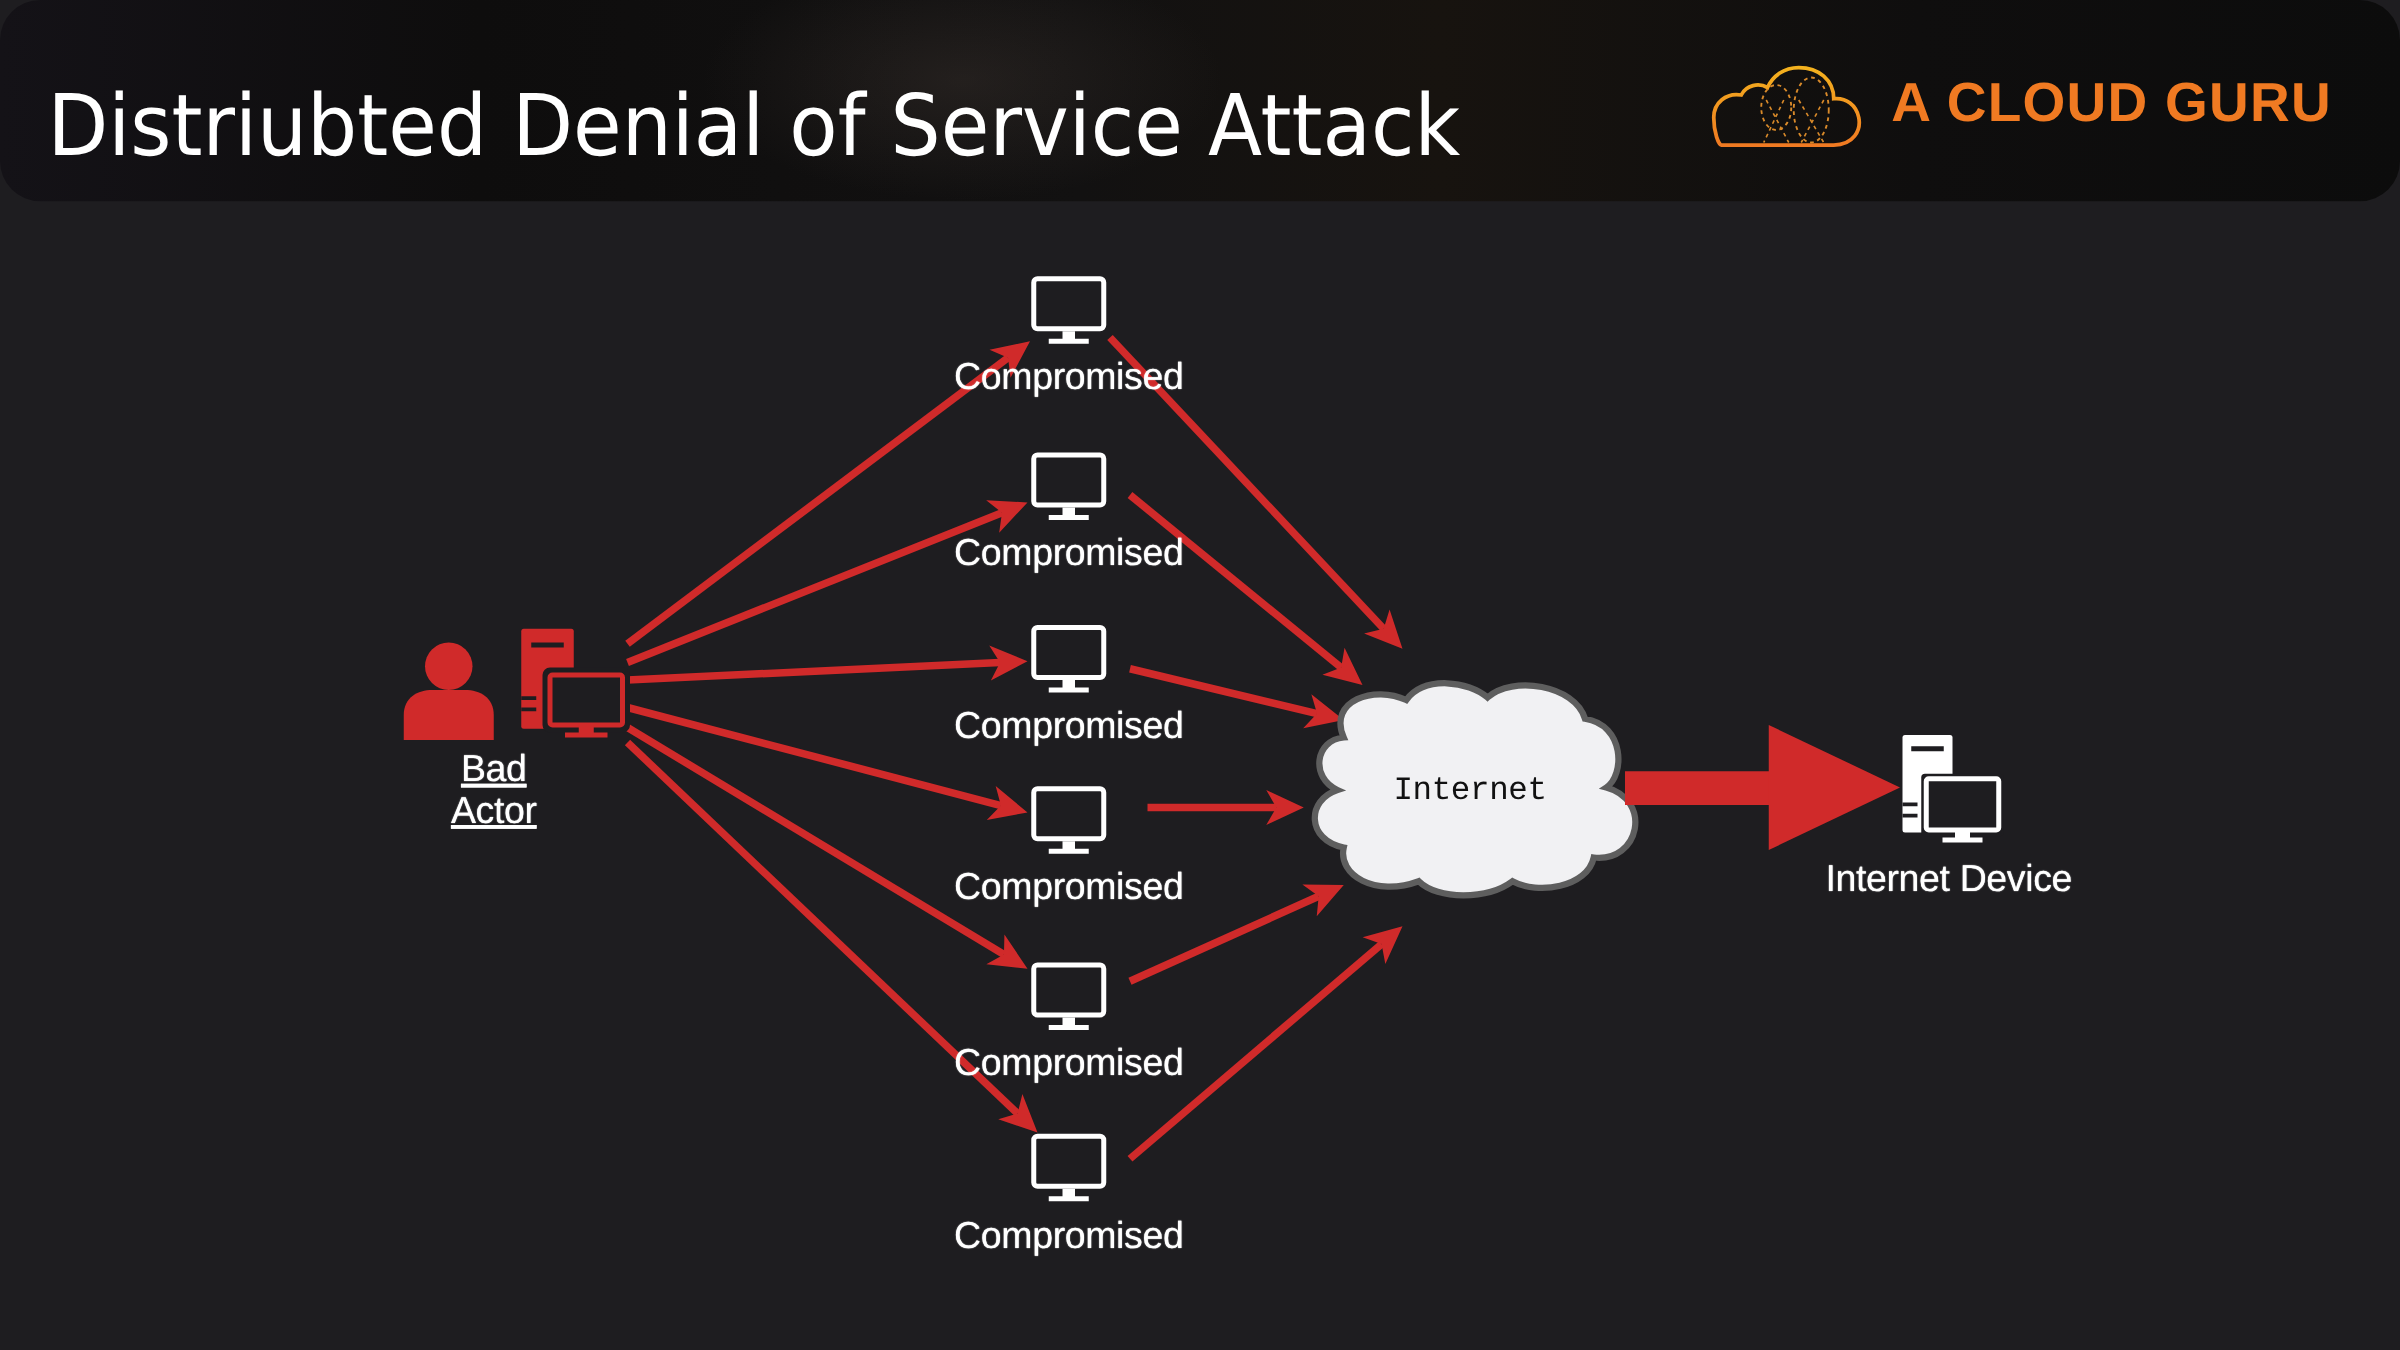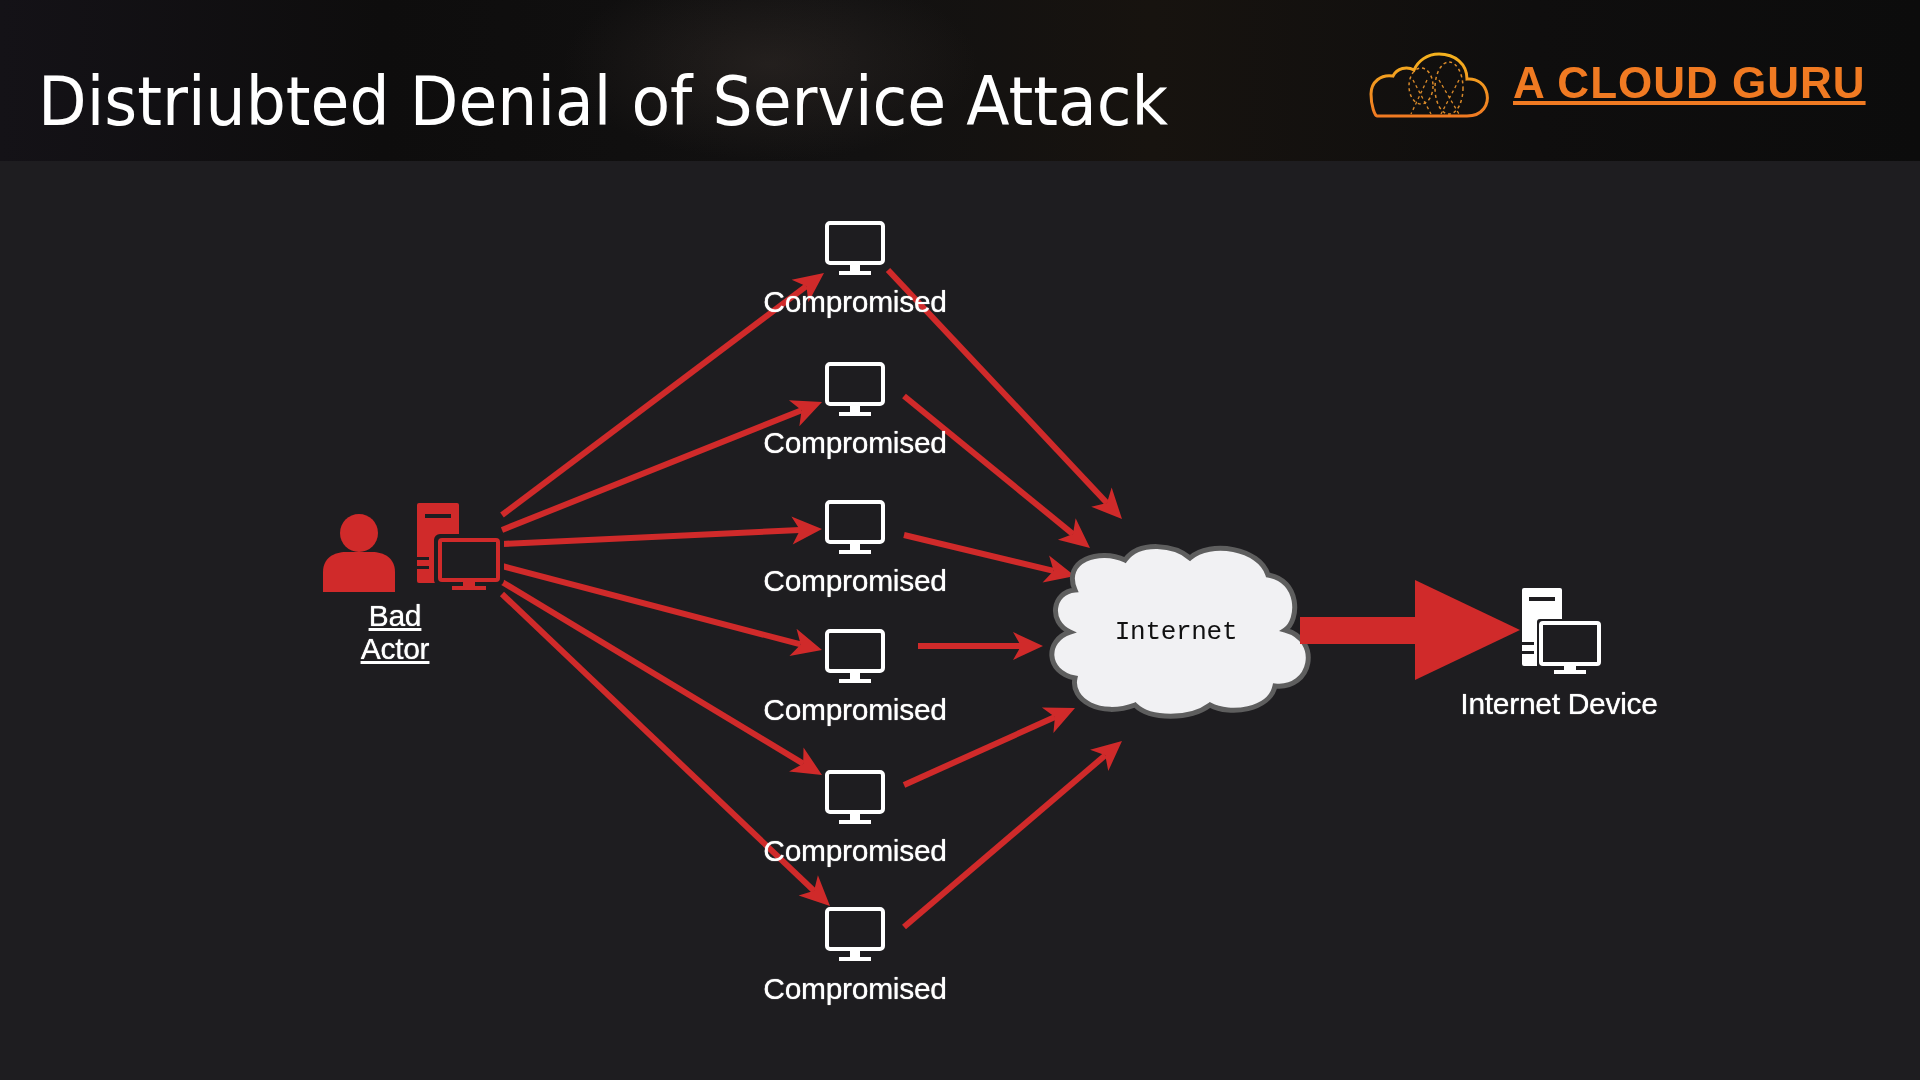--- a/index.html
+++ b/index.html
@@ -5,37 +5,38 @@
   html, body { margin: 0; padding: 0; }
   body {
     width: 1920px; height: 1080px; overflow: hidden;
     background: #1e1d20;
     font-family: "Liberation Sans", sans-serif;
     position: relative;
   }
   .header {
     position: absolute; left: 0; top: 0; width: 1920px; height: 161px;
     background: linear-gradient(90deg, #141217 0%, #0e0d0d 20%, #121111 45%, #17130f 60%, #0f0e0e 80%, #0c0c0c 100%);
+    border-radius: 32px;
   }
   .header::before {
     content: ""; position: absolute; left: 560px; top: 0; width: 420px; height: 161px;
     background: radial-gradient(ellipse at 50% 40%, rgba(70,60,55,0.35), rgba(0,0,0,0) 70%);
   }
   .title {
     position: absolute; left: 38px; top: 62px;
     font-family: "DejaVu Sans", sans-serif;
     font-size: 68px; color: #ffffff; letter-spacing: 0px;
     white-space: nowrap; transform: scaleX(0.93); transform-origin: left center;
   }
   .logo { position: absolute; left: 1355px; top: 40px; width: 500px; height: 90px; }
   .logo svg { position: absolute; left: 0; top: 0; }
   .logo-text {
     position: absolute; left: 158px; top: 18px;
     font-family: "Liberation Sans", sans-serif; font-weight: bold;
-    font-size: 44px; color: #f07a22; letter-spacing: 1px; white-space: nowrap; text-decoration: underline;
+    font-size: 44px; color: #f07a22; letter-spacing: 1px; white-space: nowrap;
   }
   .diagram { position: absolute; left: 0; top: 0; width: 1920px; height: 1080px; }
   .label {
     position: absolute; color: #ffffff; font-family: "Liberation Sans", sans-serif;
     font-size: 30px; text-align: center; white-space: nowrap;
     transform: translateX(-50%); letter-spacing: -0.3px;
     text-shadow: 0 0 1px #fff;
   }
   .label-dark { color: #111; text-shadow: none; font-size: 26px; font-family: Liberation Mono, monospace; }
   .actor-label { line-height: 33px; text-decoration: underline; }

